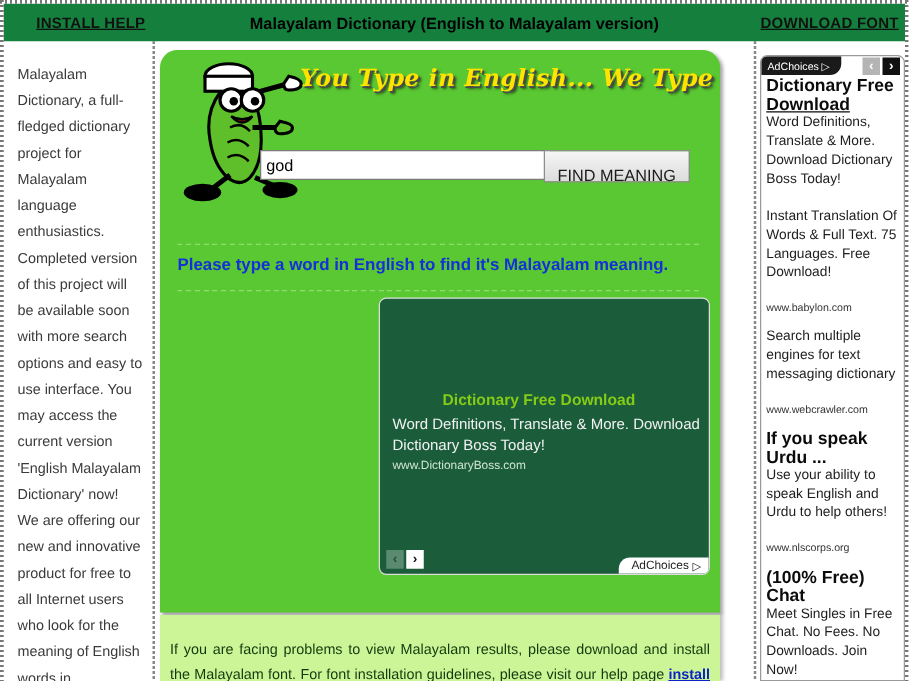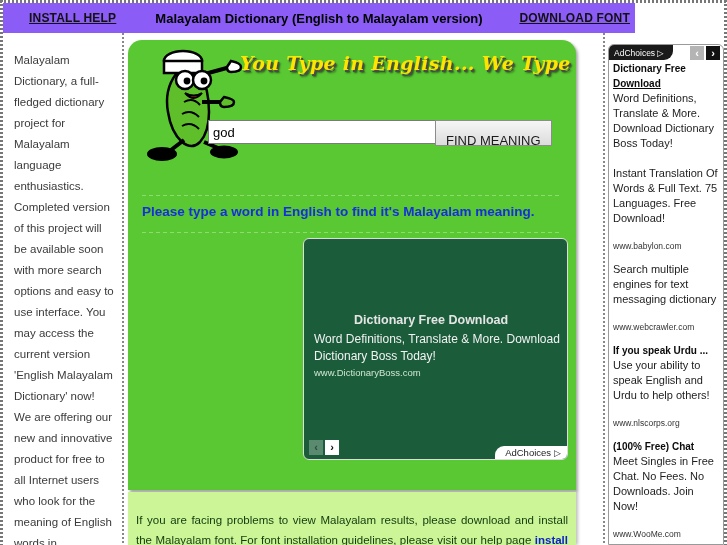--- a/index.html
+++ b/index.html
@@ -22,22 +22,22 @@
   .edge-left  { left:0; top:0; width:3px; height:545px;
       background-image: repeating-linear-gradient(to bottom,#777 0 2px,transparent 2px 4px); }
   .edge-right { right:0; top:0; width:3px; height:545px;
       background-image: repeating-linear-gradient(to bottom,#777 0 2px,transparent 2px 4px); }
   .edge-top   { left:0; top:0; width:727px; height:3px;
       background-image: repeating-linear-gradient(to right,#777 0 2px,transparent 2px 4px); }
 
   
   #header {
     position: absolute; left: 3px; top: 3px;
-    width: 632px; height: 30px;
-    background: #8b5cf6;
+    width: 721px; height: 30px;
+    background: #15803d;
     z-index: 20;
   }
   #install-help, #download-font {
     position: absolute; top: 8px;
     font-size: 12px; font-weight: bold; color: #111;
     text-decoration: underline;
     letter-spacing: .2px;
     cursor: pointer;
   }
   #install-help { left: 26px; }
@@ -140,21 +140,21 @@
   #inner-ad {
     position: absolute; left: 175px; top: 198px;
     width: 265px; height: 222px;
     background: #1b5c3b;
     border: 1px solid #dddddd;
     border-radius: 6px;
     overflow: hidden;
   }
   #inner-ad-title {
     position: absolute; left: 10px; top: 74px;
-    font-size: 12.5px; font-weight: bold; color: #e5e5e5; padding-left: 40px;
+    font-size: 12.5px; font-weight: bold; color: #84cc16; padding-left: 40px;
   }
   #inner-ad-body {
     position: absolute; left: 10px; top: 92px; width: 246px;
     font-size: 12px; color: #f2f2f2; line-height: 17px;
   }
   #inner-ad-url {
     position: absolute; left: 10px; top: 128px;
     font-size: 9.5px; color: #cfe7cf;
   }
   #inner-ad-nav { position: absolute; left: 5px; bottom: 4px; display: flex; gap: 2px; }
@@ -219,21 +219,21 @@
     display: flex; align-items: center; justify-content: center;
     font-size: 11px; font-weight: bold; line-height: 1;
     cursor: pointer;
   }
   .ads-navbtn.prev { background: #b4b4b4; color: #ffffff; }
   .ads-navbtn.next { background: #111111; color: #ffffff; }
 
   #ads-list { position: absolute; left: 0; top: 16px; width: 116px; padding: 0 4px; }
   .ad-item { margin-bottom: 9px; }
   .ad-title {
-    font-size: 10px; font-weight: bold; color: #0b0b0b;
+    font-size: 14px; font-weight: bold; color: #0b0b0b;
     line-height: 15px;
   }
   .ad-title .u { text-decoration: underline; margin-top: 20px; }
   .ad-desc { font-size: 11px; color: #1d1d1d; line-height: 15px; }
   .ad-url { font-size: 8.5px; color: #333333; margin-top: 15px; }
   .ad-item.spacer-top { margin-top: 11px; }
 </style>
 </head>
 <body>
 

